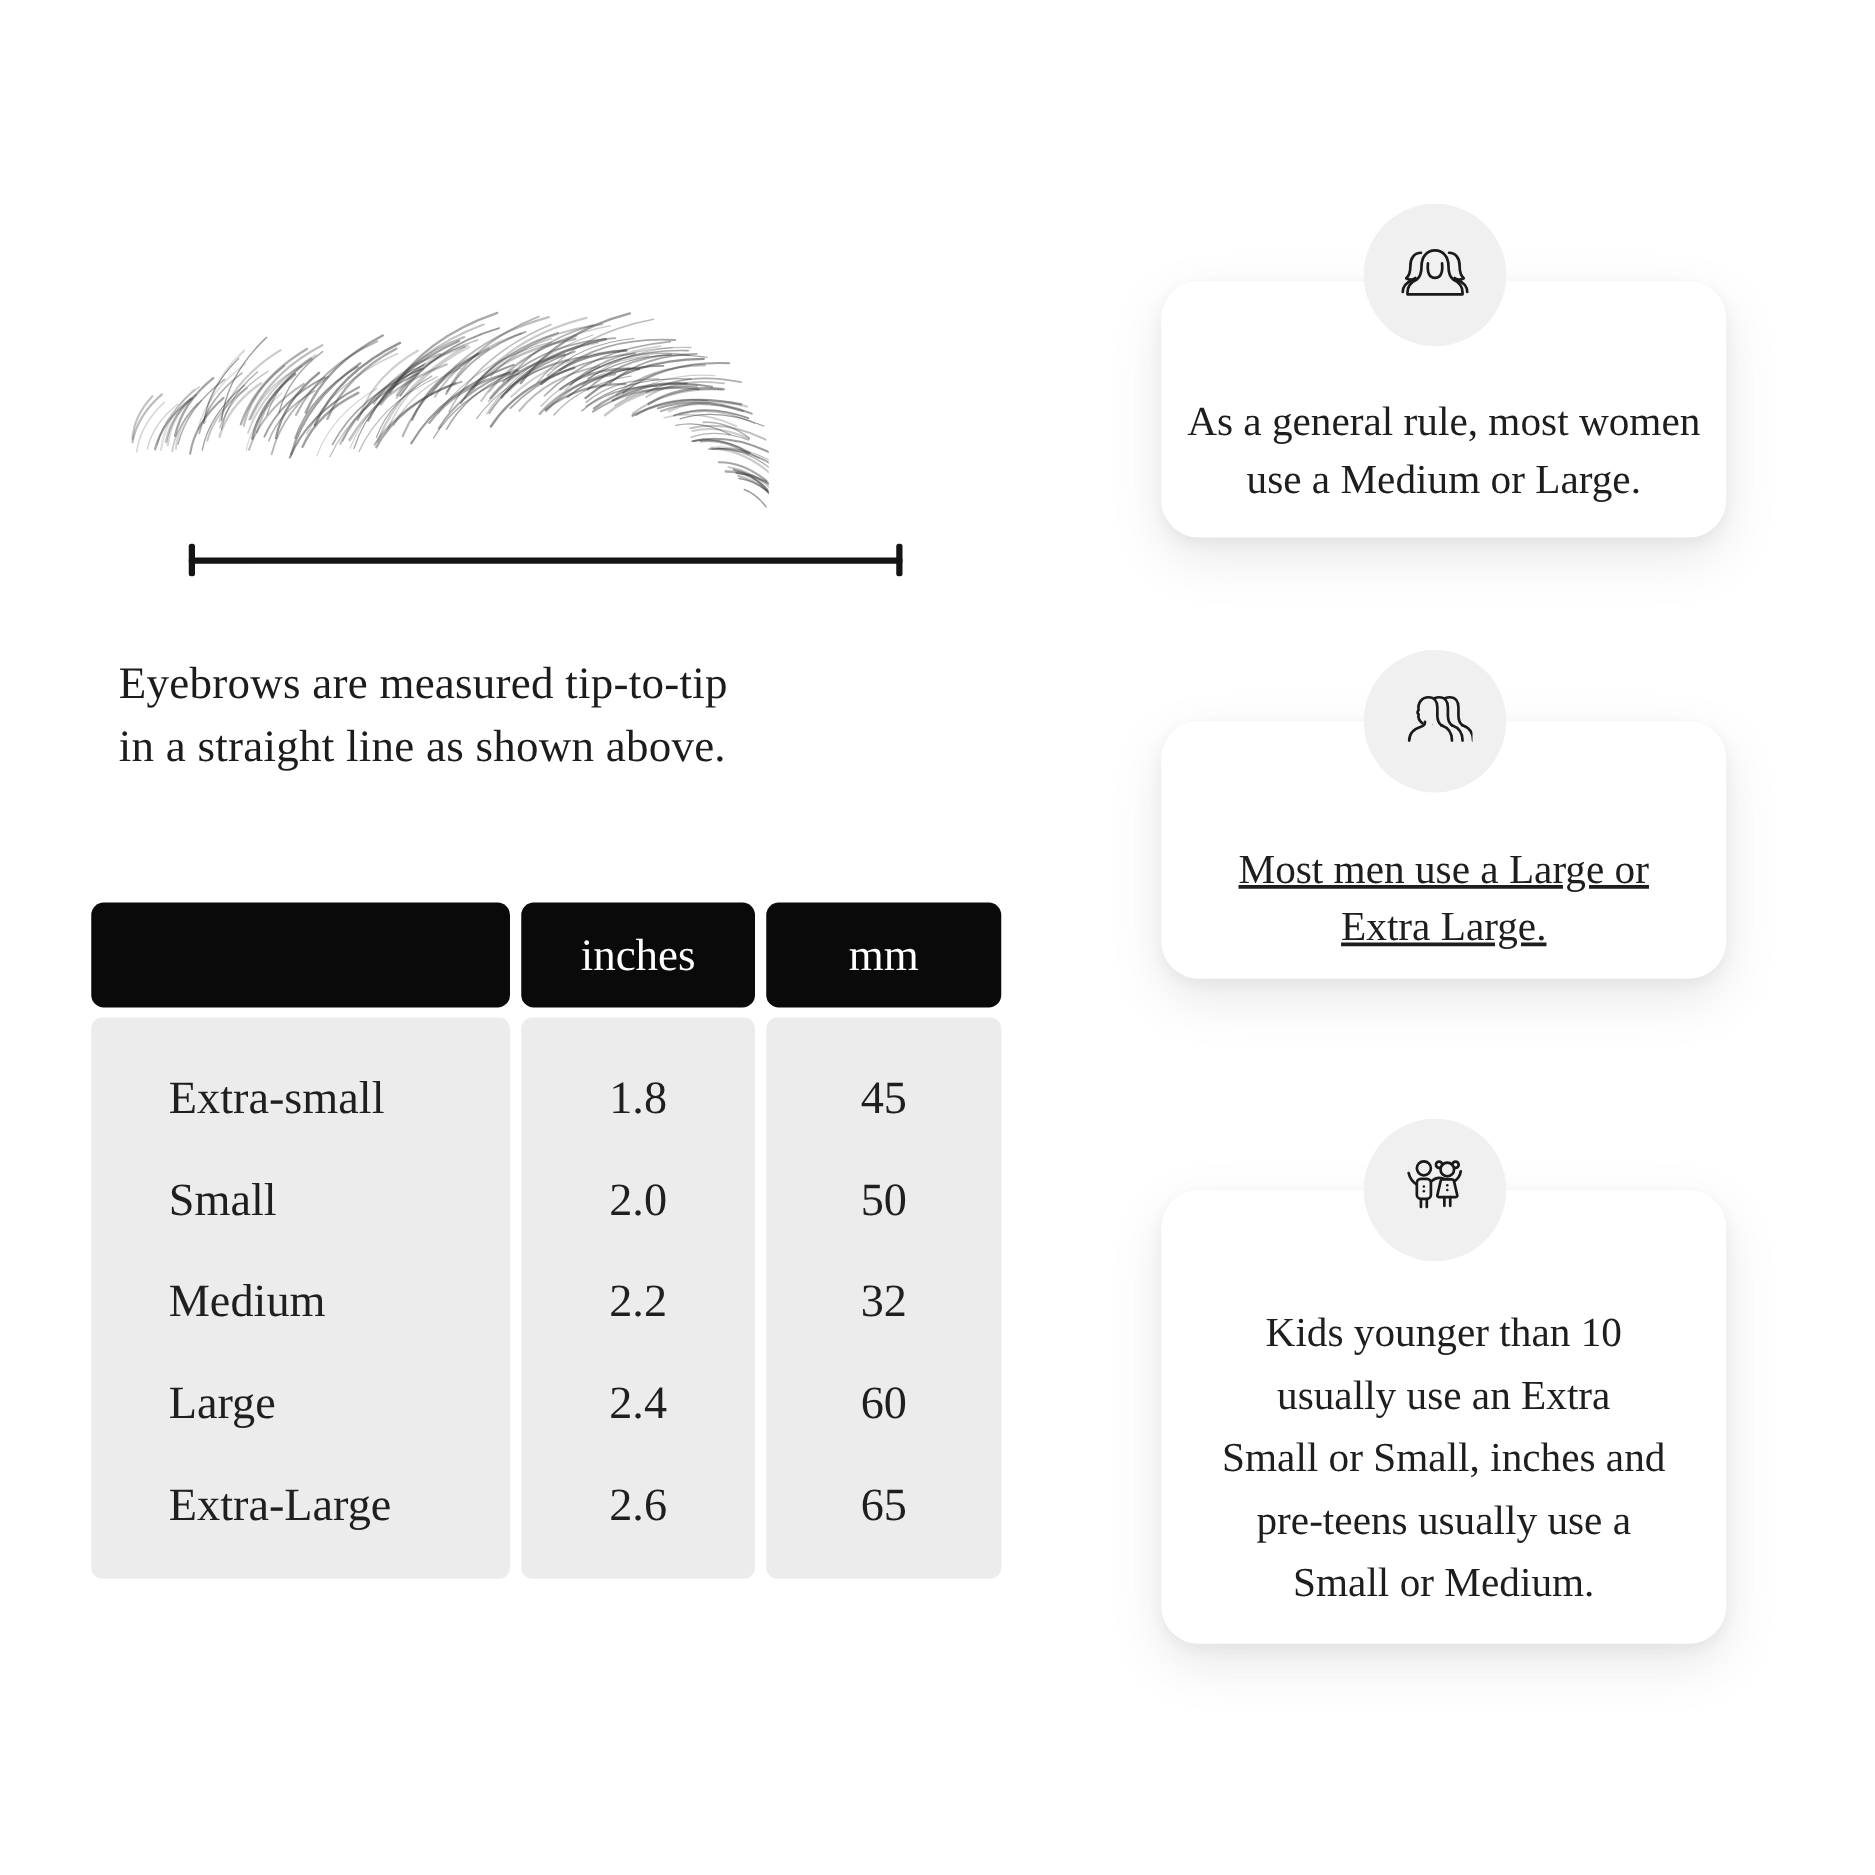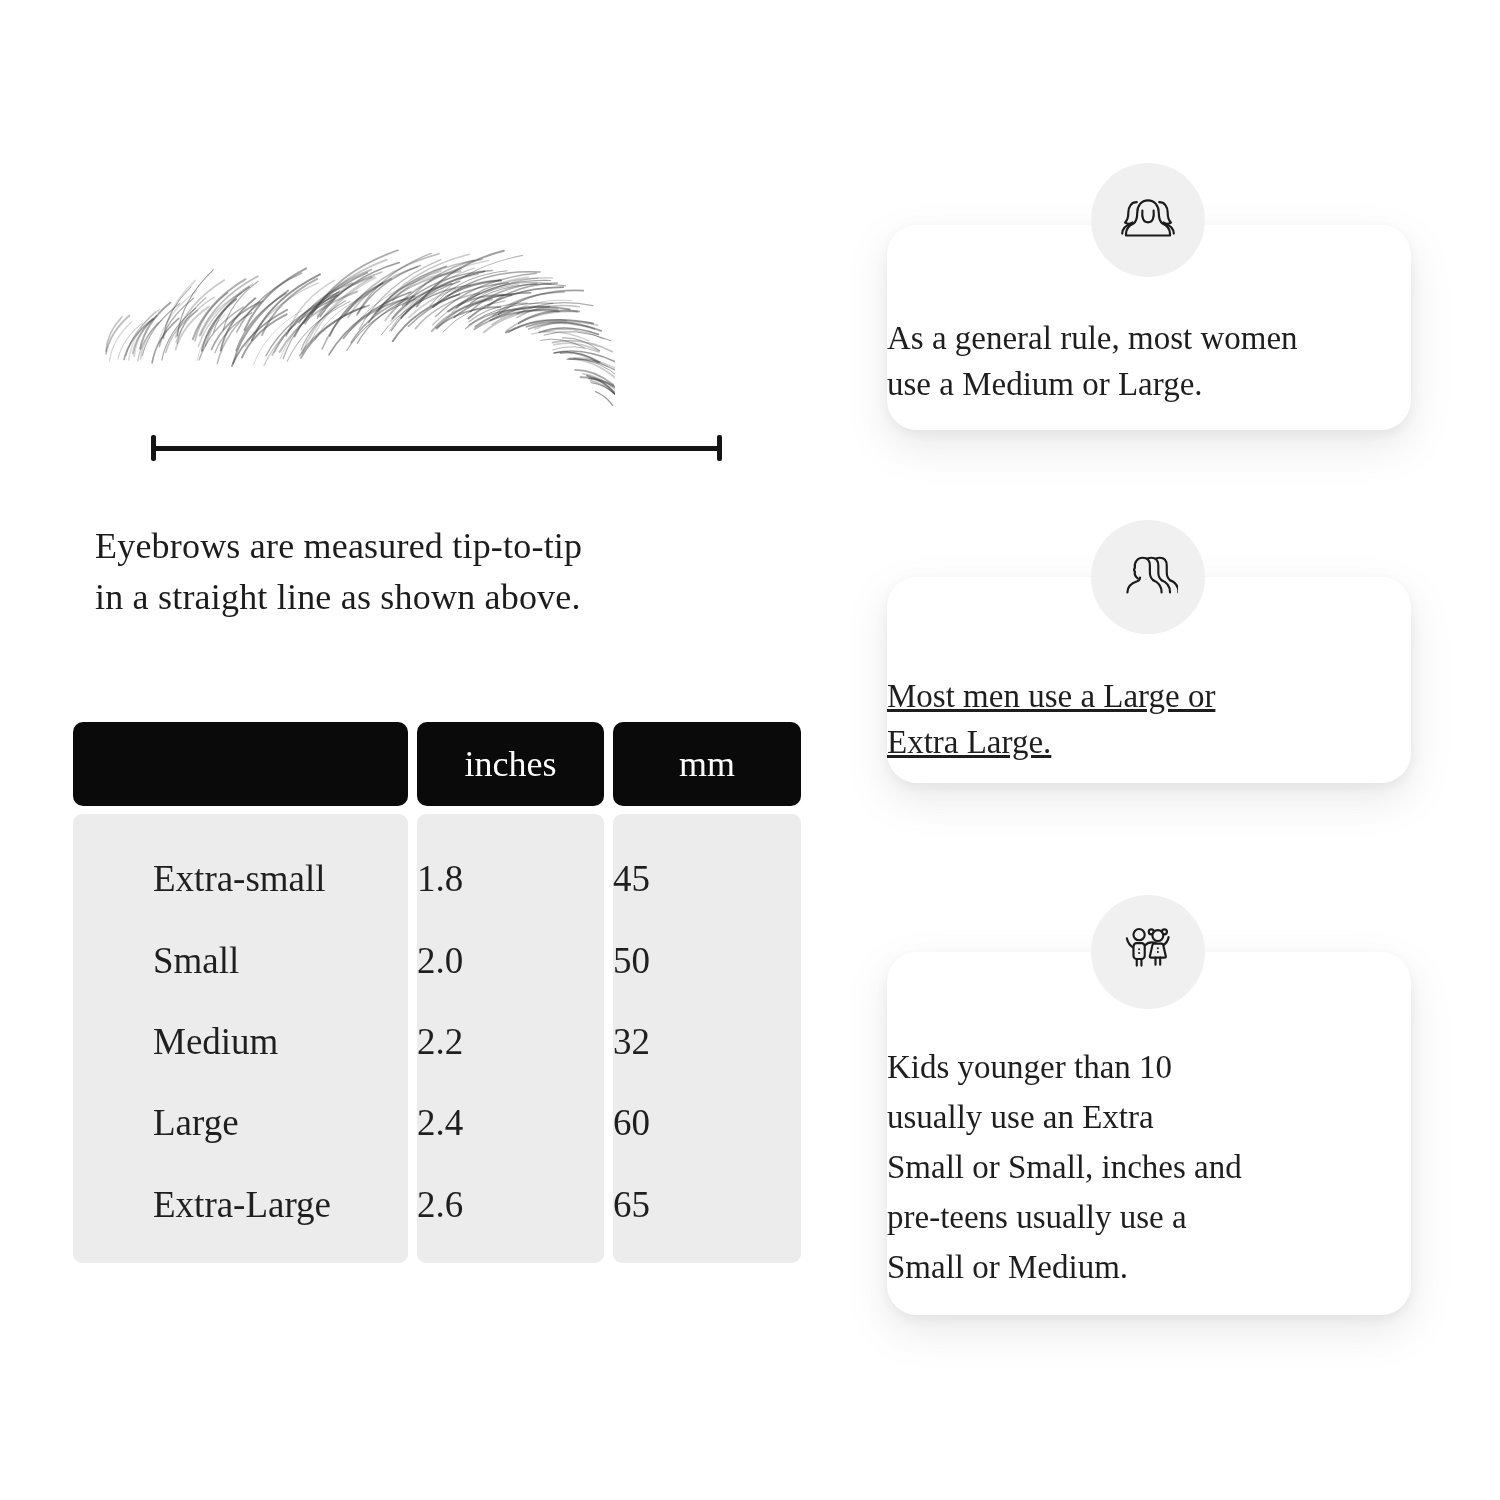--- a/index.html
+++ b/index.html
@@ -25,27 +25,27 @@
   }
   .th{
     height:84px;background:#0a0a0a;border-radius:10px;color:#ffffff;
     display:flex;align-items:center;justify-content:center;font-size:36px;
   }
   .tbody-col{
     height:449px;background:#ececec;border-radius:9px;
     display:grid;grid-template-rows:repeat(5,1fr);align-items:center;
     padding:24px 0 18px 0;box-sizing:border-box;font-size:37px;
   }
-  .tbody-col .cell{text-align:left;}
-  .tbody-col.labels .cell{text-align:left;padding-left:80px;}
+  .tbody-col .cell{text-align:center;}
+  .tbody-col.labels .cell{text-align:left;padding-left:62px;}
   
   .card{
-    position:absolute;left:887px;width:524px;background:#ffffff;border-radius:30px;
+    position:absolute;left:929px;width:452px;background:#ffffff;border-radius:30px;
     box-shadow:0 16px 40px rgba(120,120,120,.16),0 4px 12px rgba(0,0,0,.05);
-    box-sizing:border-box;font-size:33px;color:#1e1e1e;
+    box-sizing:border-box;text-align:center;font-size:33px;color:#1e1e1e;
   }
   .card.c1{top:225px;height:205px;padding-top:90px;line-height:46px;}
   .card.c2{top:577px;height:206px;padding-top:96px;line-height:46px;text-decoration:underline;}
   .card.c3{top:952px;height:363px;padding-top:90px;line-height:50px;}
   .badge{
     position:absolute;width:114px;height:114px;border-radius:50%;background:#f0f0f0;
     left:1091px;display:flex;align-items:center;justify-content:center;z-index:3;
   }
   .badge.b1{top:163px;}
   .badge.b2{top:520px;}

